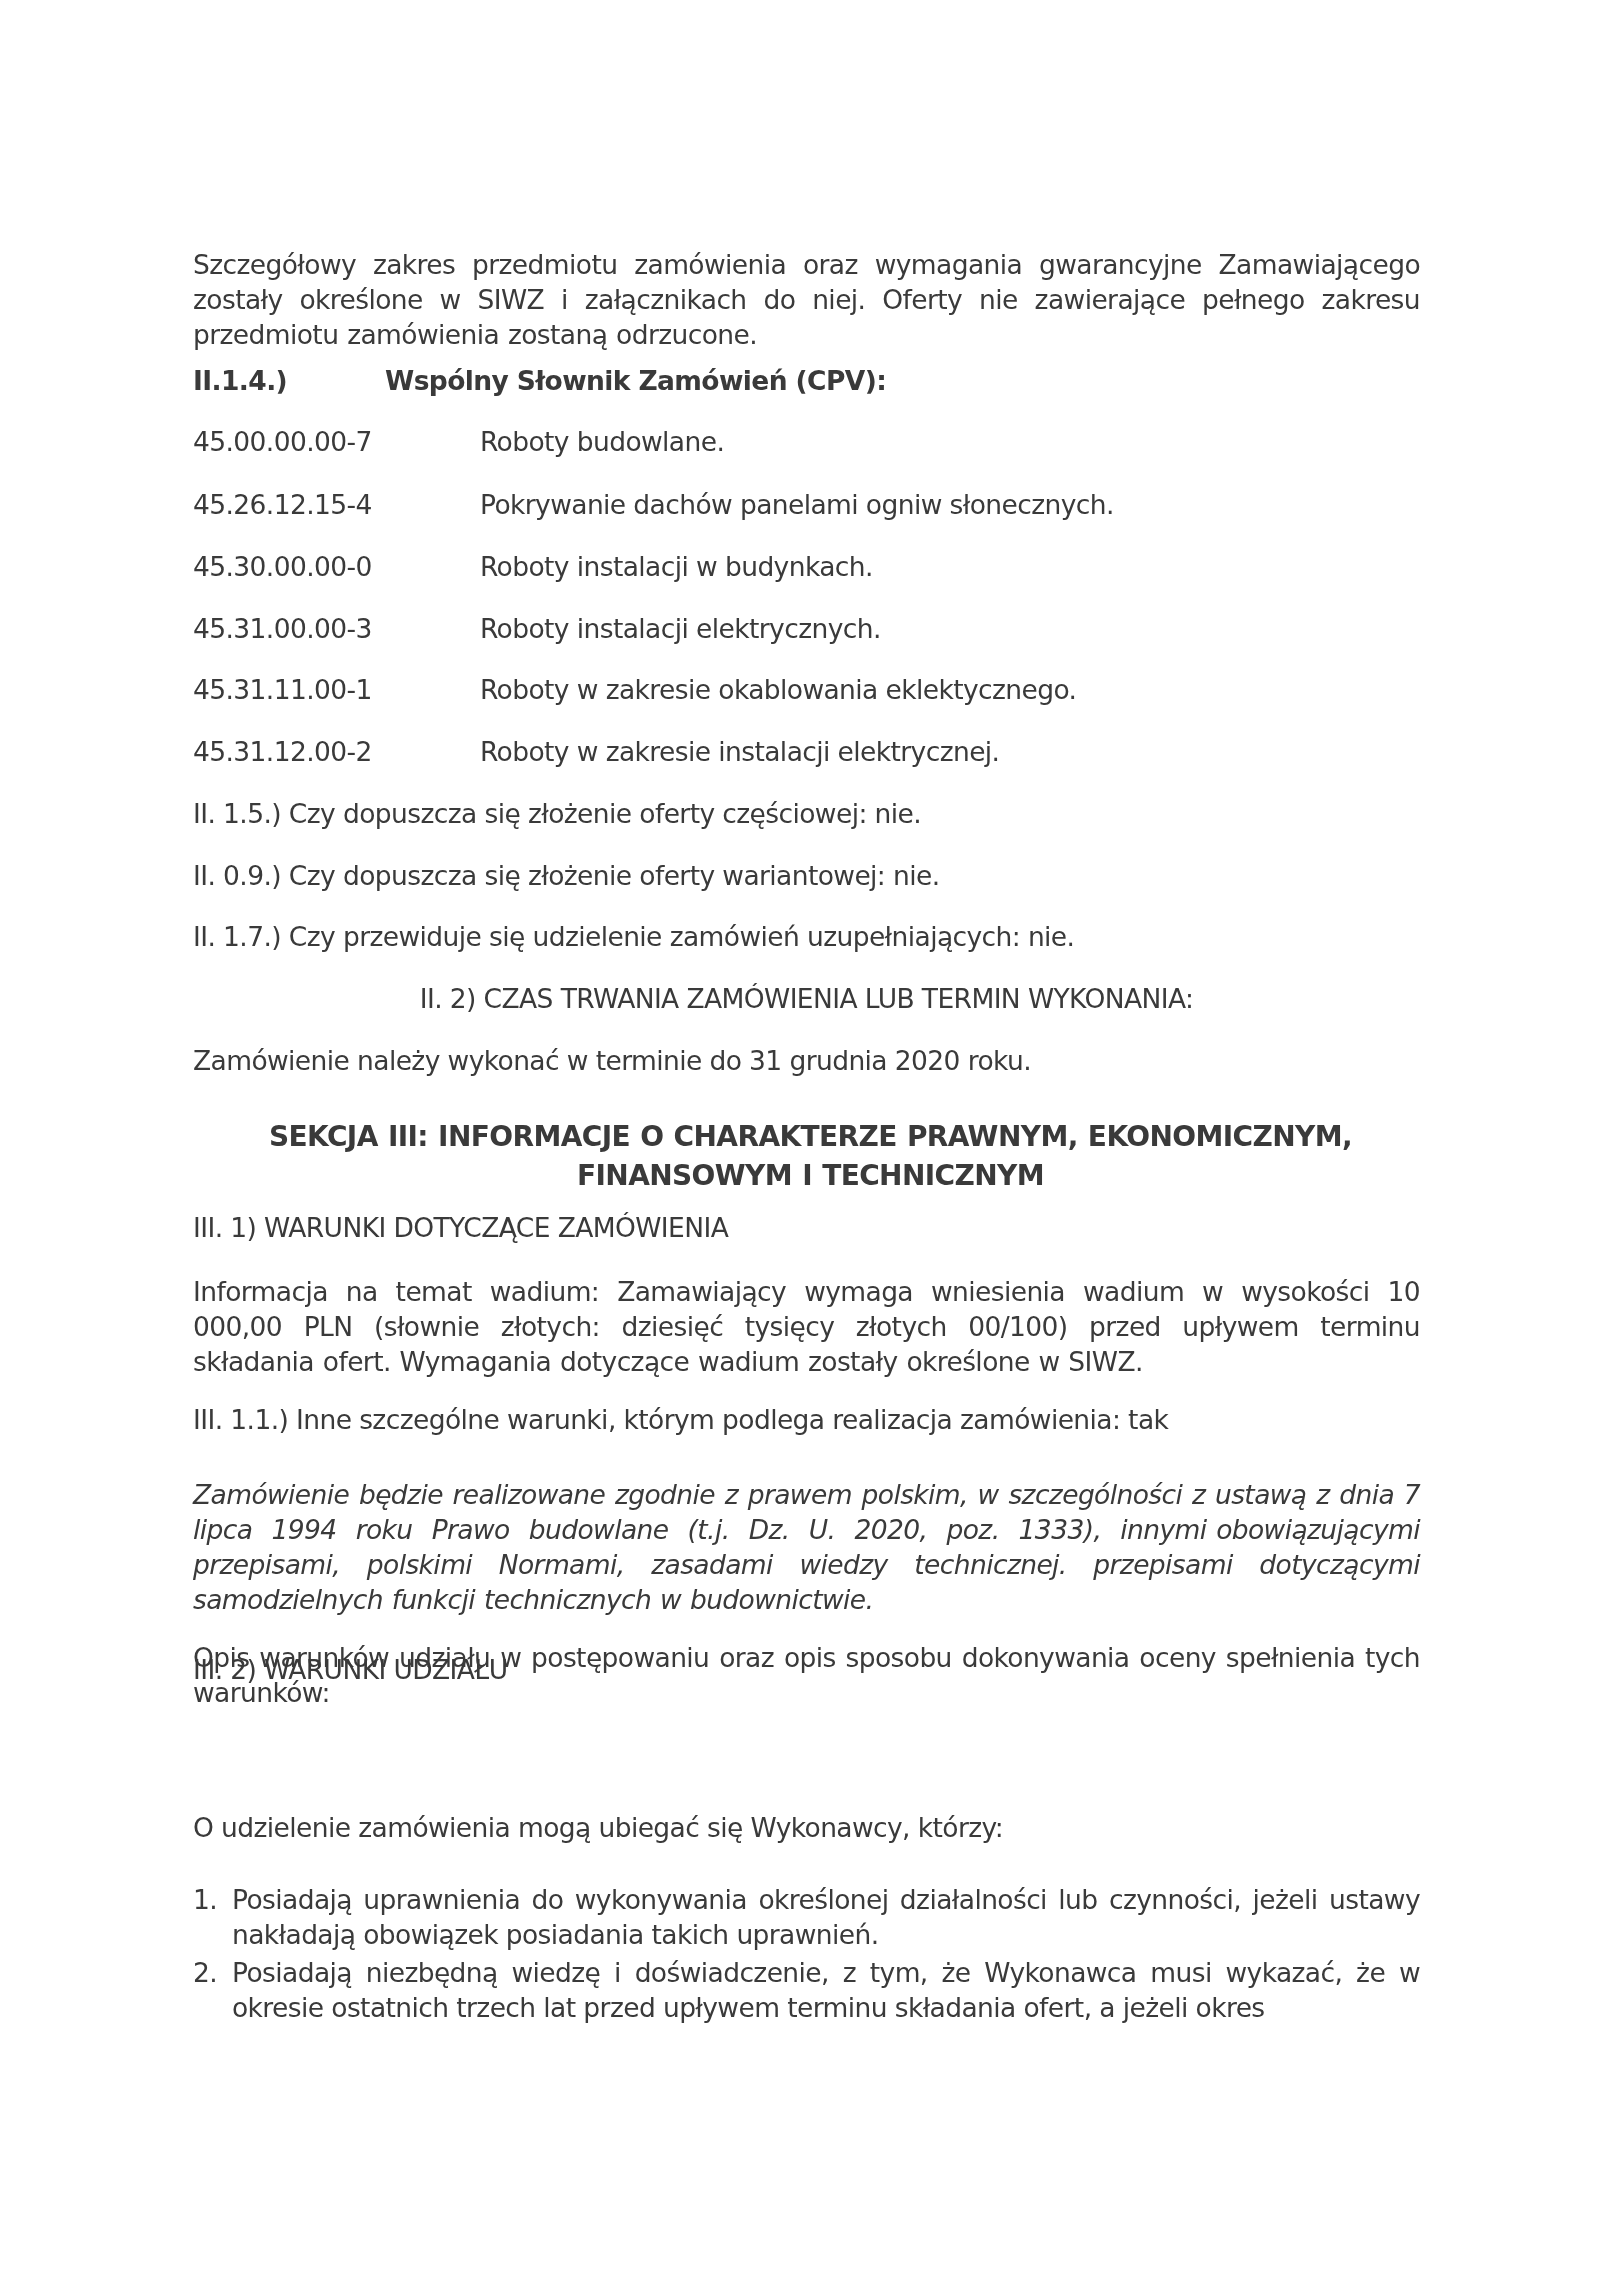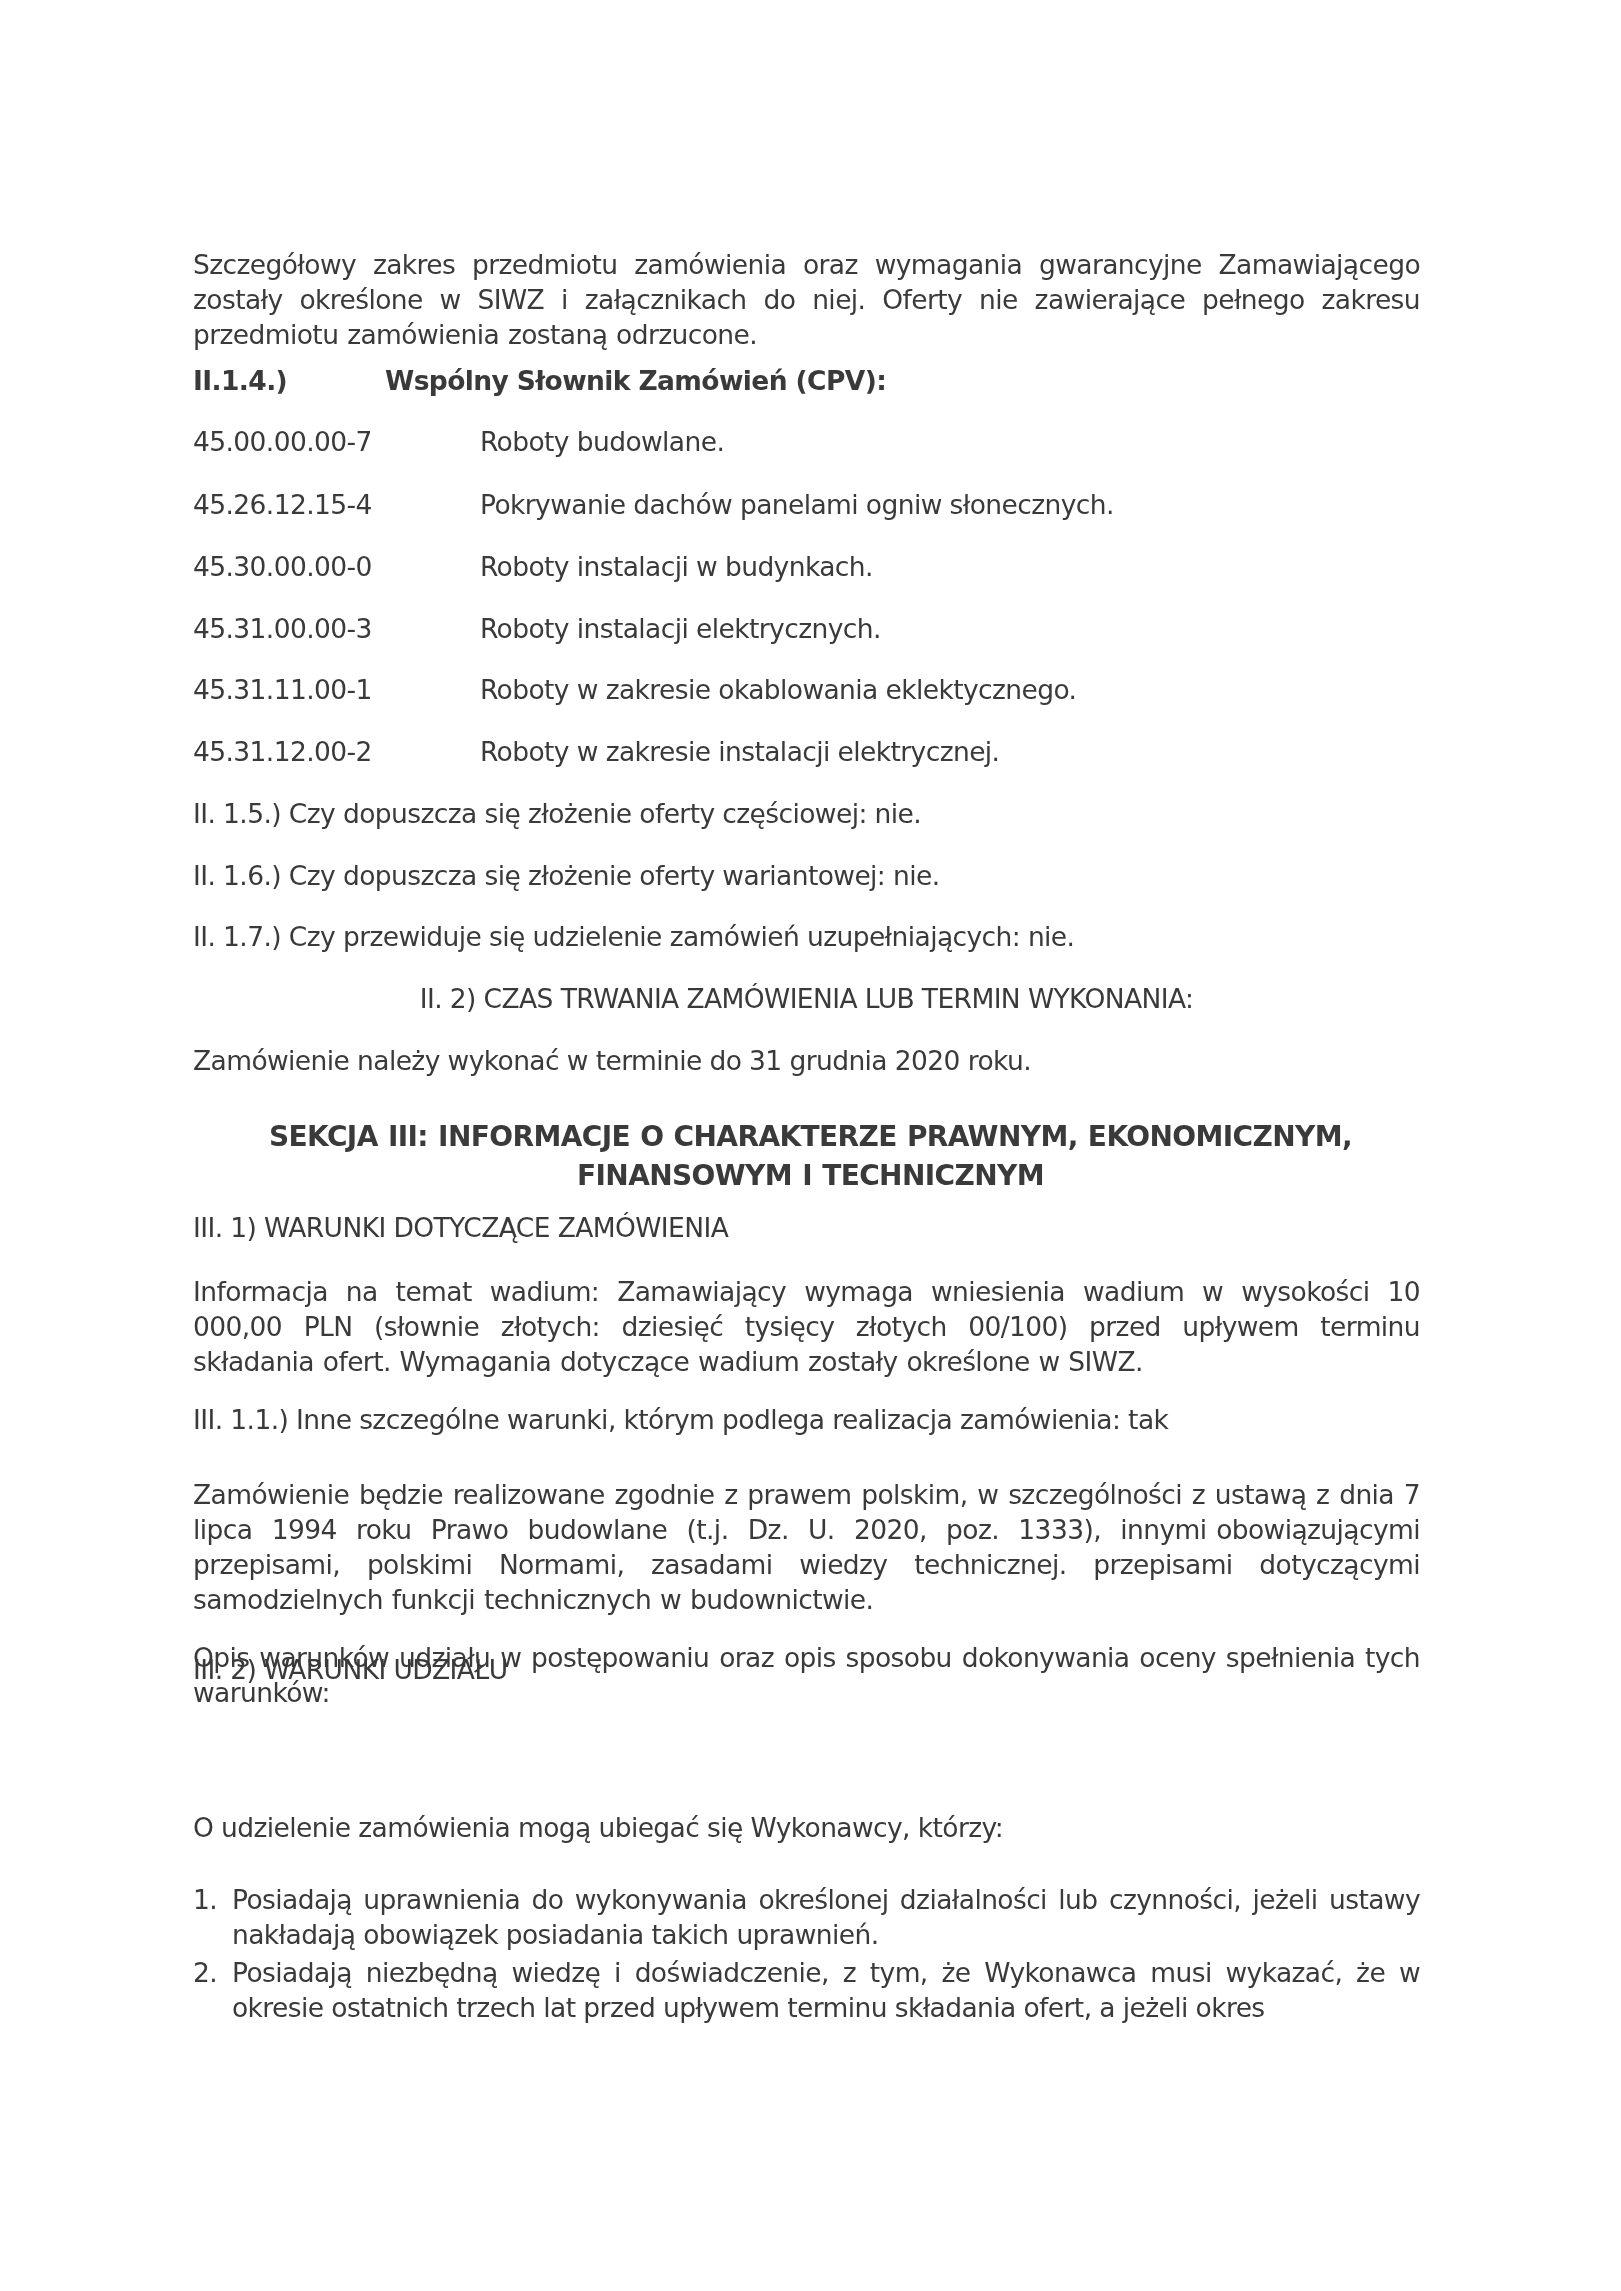--- a/index.html
+++ b/index.html
@@ -45,21 +45,21 @@
     <span class="code">45.31.11.00-1</span><span>Roboty w zakresie okablowania eklektycznego.</span>
   </div>
   <div class="row" style="top:734px;">
     <span class="code">45.31.12.00-2</span><span>Roboty w zakresie instalacji elektrycznej.</span>
   </div>
 
   <div class="row" style="top:796px;">
     <span class="b">II.  1.5.) Czy dopuszcza się złożenie oferty częściowej:</span><span> nie.</span>
   </div>
   <div class="row" style="top:858px;">
-    <span class="b">II.  1.6.) Czy dopuszcza się złożenie oferty wariantowej:</span><span> nie.</span>
+    <span class="b">II.  0.9.) Czy dopuszcza się złożenie oferty wariantowej:</span><span> nie.</span>
   </div>
   <div class="row" style="top:919px;">
     <span class="b">II.  1.7.) Czy przewiduje się udzielenie zamówień uzupełniających:</span><span> nie.</span>
   </div>
 
   <div class="row b" style="top:981px;text-align:center;">II.  2) CZAS TRWANIA ZAMÓWIENIA LUB TERMIN WYKONANIA:</div>
   <div class="row" style="top:1043px;">
     <span>Zamówienie należy wykonać w terminie </span><span class="b">do 31 grudnia 2020 roku.</span>
   </div>
 
@@ -68,21 +68,21 @@
   <div class="row b" style="top:1210px;">III. 1) WARUNKI DOTYCZĄCE ZAMÓWIENIA</div>
 
   <div class="p" style="top:1274px;">
     <span class="b">Informacja na temat wadium:</span><span> Zamawiający wymaga wniesienia wadium w wysokości 10 000,00 PLN (słownie złotych: dziesięć tysięcy złotych 00/100) przed upływem terminu składania ofert. Wymagania dotyczące wadium zostały określone w SIWZ.</span>
   </div>
 
   <div class="row" style="top:1402px;">
     <span class="b">III. 1.1.) Inne szczególne warunki, którym podlega realizacja zamówienia:</span><span> tak</span>
   </div>
 
-  <div class="p" style="top:1477px; white-space:pre-wrap;">Zamówienie będzie realizowane zgodnie z prawem polskim, w szczególności z ustawą z dnia 7 lipca  1994  roku  Prawo  budowlane  (t.j.  Dz.  U.  2020,  poz.  1333),  innymi obowiązującymi przepisami, polskimi Normami, zasadami wiedzy technicznej. przepisami dotyczącymi samodzielnych funkcji technicznych w budownictwie.</div>
+  <div class="p" style="top:1477px; white-space:pre-wrap;font-style:italic;">Zamówienie będzie realizowane zgodnie z prawem polskim, w szczególności z ustawą z dnia 7 lipca  1994  roku  Prawo  budowlane  (t.j.  Dz.  U.  2020,  poz.  1333),  innymi obowiązującymi przepisami, polskimi Normami, zasadami wiedzy technicznej. przepisami dotyczącymi samodzielnych funkcji technicznych w budownictwie.</div>
 
   <div class="row b" style="top:1652px;">III. 2) WARUNKI UDZIAŁU</div>
 
   <div class="p b" style="top:1640px;">Opis warunków udziału w postępowaniu oraz opis sposobu dokonywania oceny spełnienia tych warunków:</div>
 
   <div class="row" style="top:1810px;">O udzielenie zamówienia mogą ubiegać się Wykonawcy, którzy:</div>
 
   <div class="list-item" style="top:1882px;">
     <span class="list-num">1.</span>
     <span class="list-text">Posiadają uprawnienia do wykonywania określonej działalności lub czynności, jeżeli ustawy nakładają obowiązek posiadania takich uprawnień.</span>

